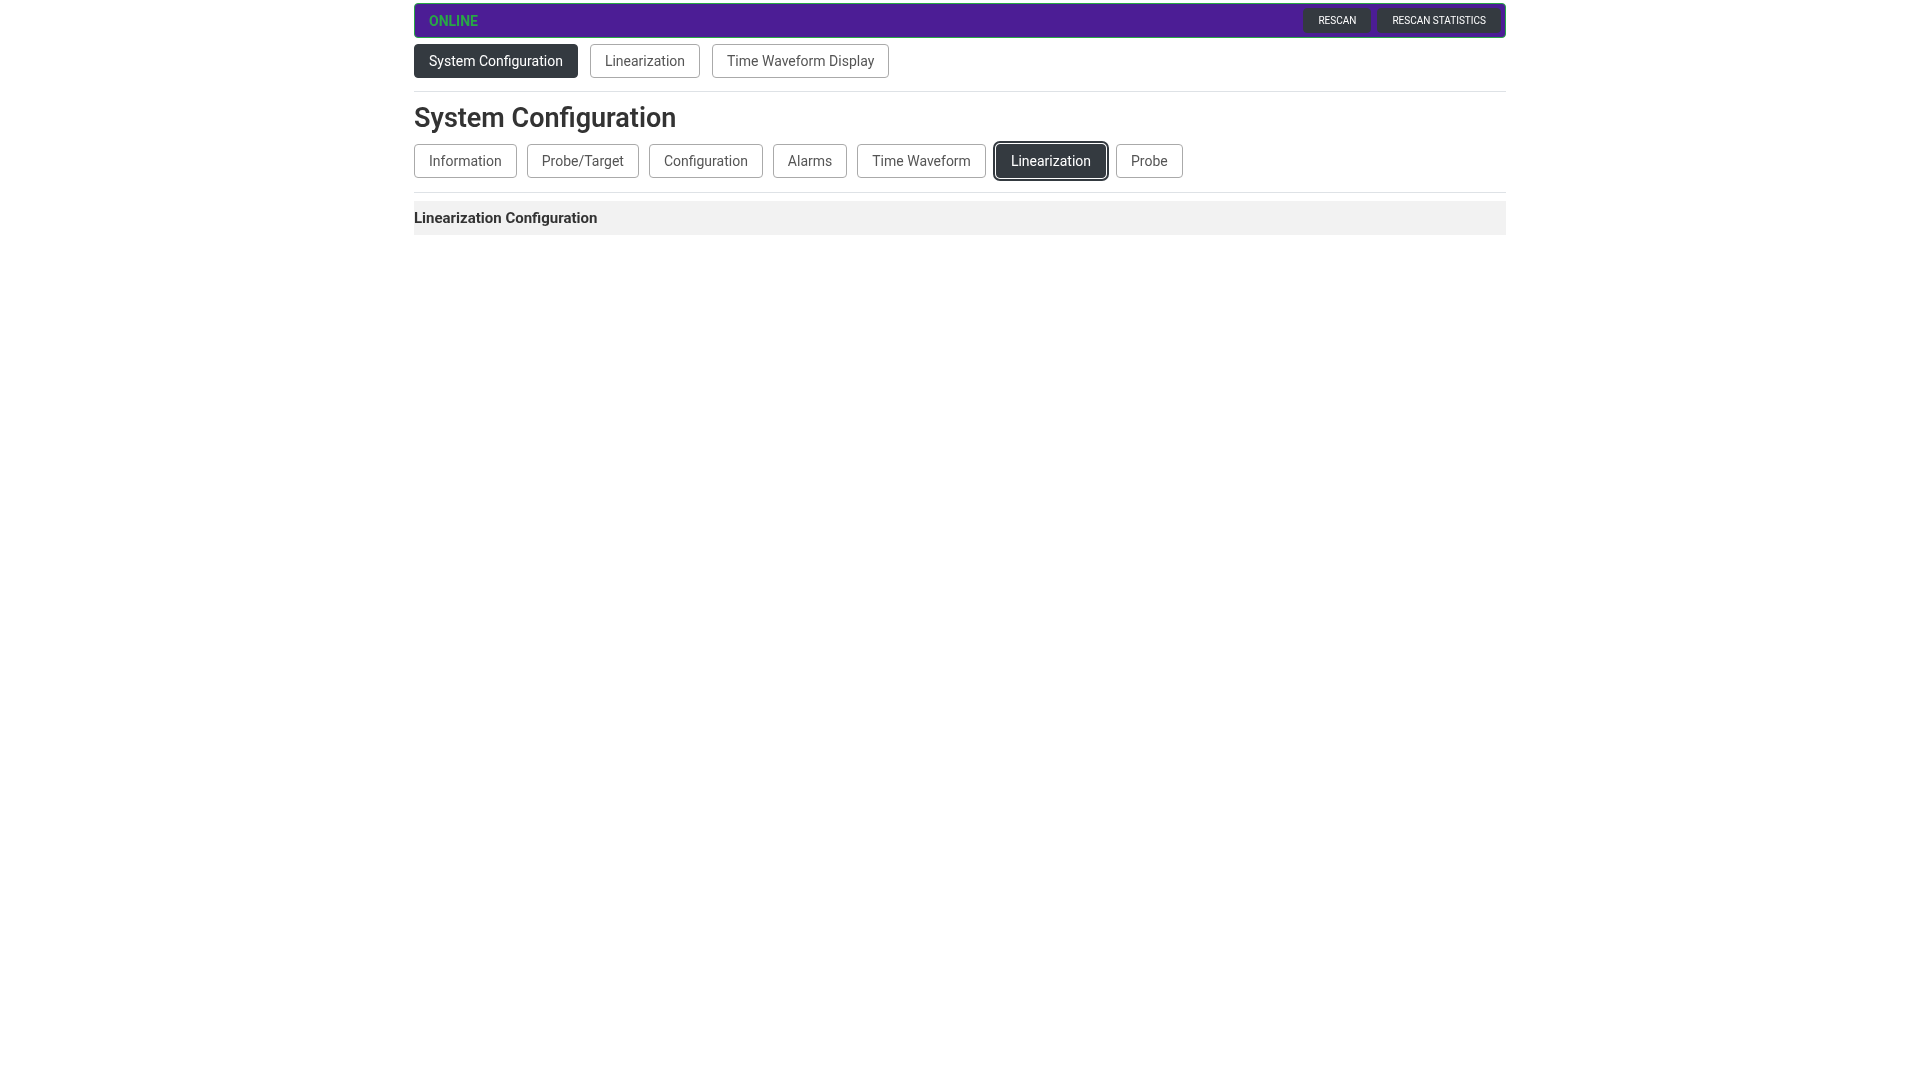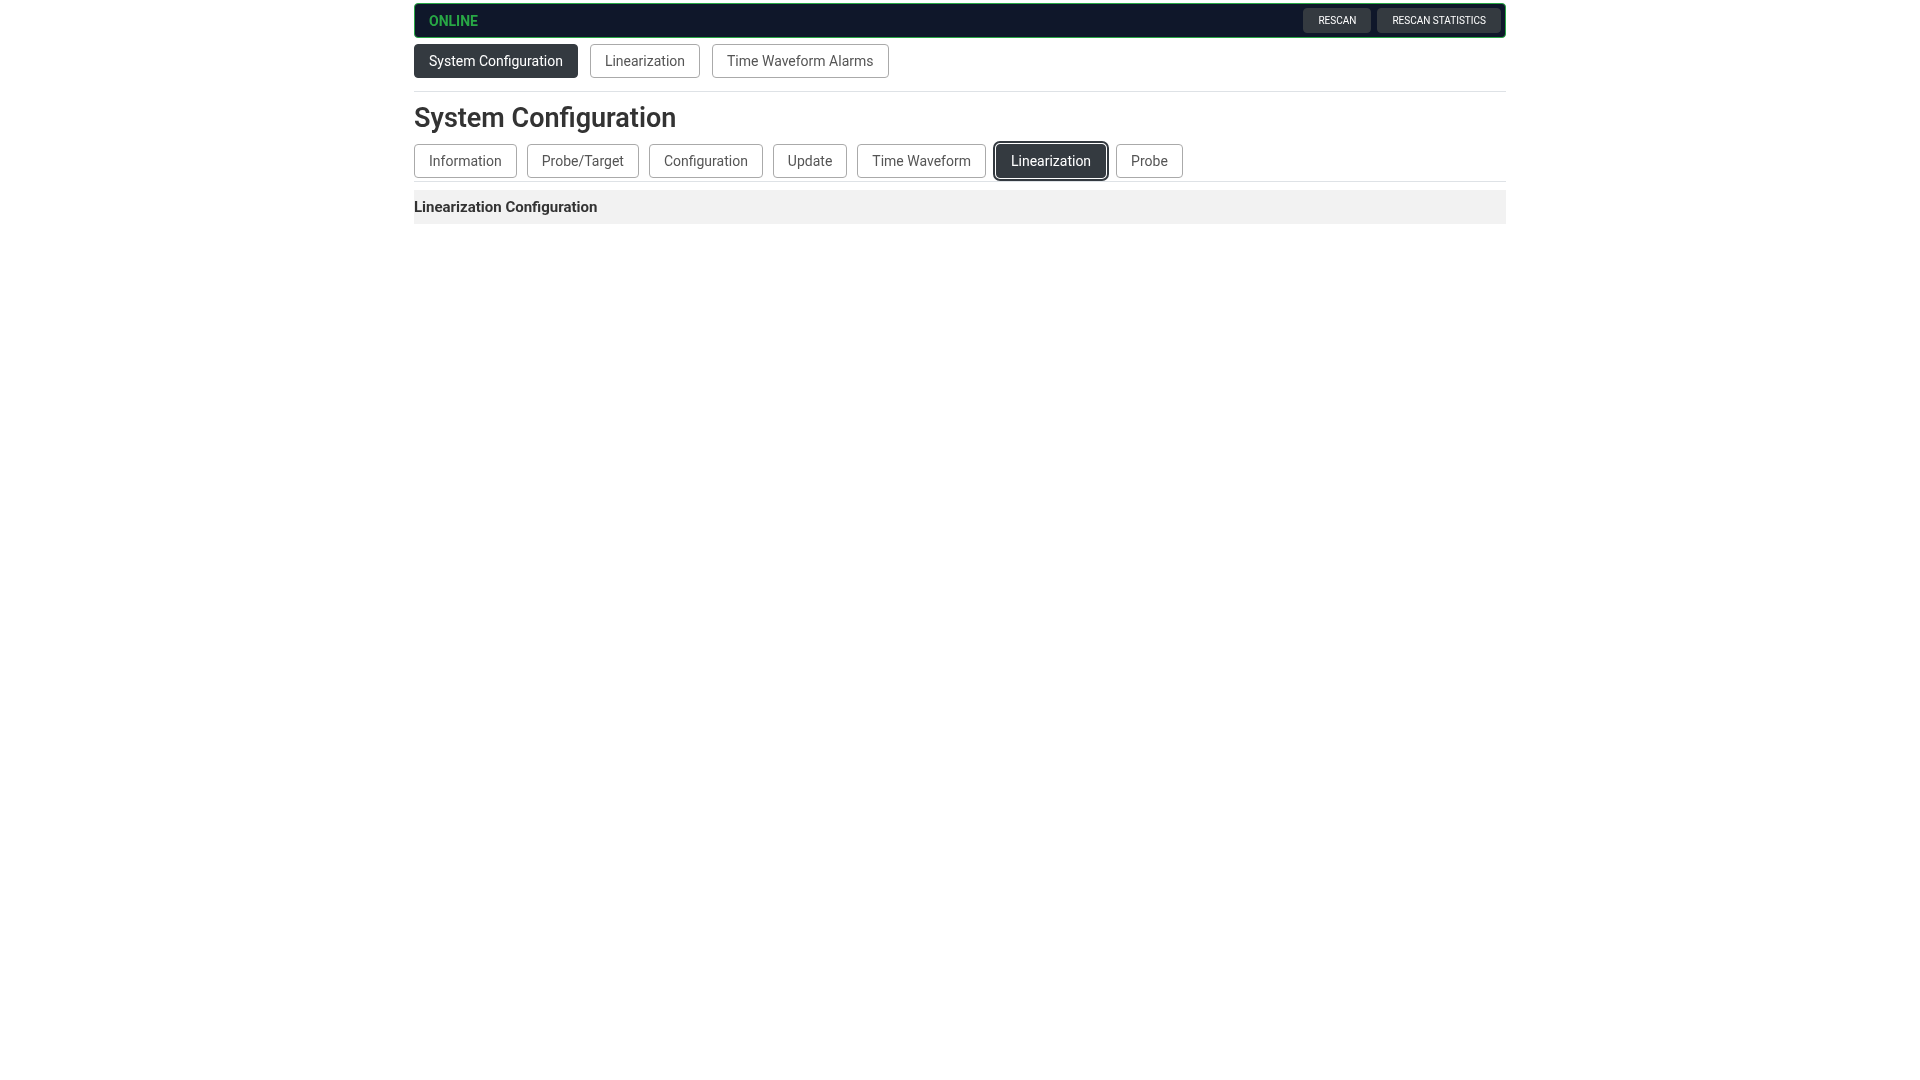--- a/index.html
+++ b/index.html
@@ -18,21 +18,21 @@
       margin: 0 auto;
       padding-top: 3px;
     }
     .status-bar {
       display: flex;
       align-items: center;
       justify-content: space-between;
       border: 1px solid #28a745;
       border-radius: 4px;
       padding: 4px 4px 4px 14px;
-      background: #0f172a;
+      background: #4c1d95;
       margin-bottom: 6px;
     }
     .status-text {
       color: #28a745;
       font-weight: 700;
       font-size: 14px;
     }
     .status-buttons {
       display: flex;
       gap: 6px;
@@ -83,21 +83,21 @@
     .page-title {
       font-size: 27px;
       font-weight: 600;
       color: #333;
       margin-top: 10px;
       margin-bottom: 10px;
     }
     .sub-tabs {
       display: flex;
       gap: 10px;
-      padding-bottom: 3px;
+      padding-bottom: 14px;
       border-bottom: 1px solid #dee2e6;
       margin-bottom: 8px;
     }
     .section-header {
       background: #f2f2f2;
       padding: 8px 0;
       text-align: left;
       font-weight: 700;
       font-size: 15px;
       color: #333;
@@ -117,30 +117,30 @@
     <span class="status-text">ONLINE</span>
     <div class="status-buttons">
       <button class="btn-dark">RESCAN</button>
       <button class="btn-dark">RESCAN STATISTICS</button>
     </div>
   </div>
 
   <div class="main-tabs">
     <button class="btn-outline active">System Configuration</button>
     <button class="btn-outline">Linearization</button>
-    <button class="btn-outline">Time Waveform Alarms</button>
+    <button class="btn-outline">Time Waveform Display</button>
   </div>
 
   <h1 class="page-title">System Configuration</h1>
 
   <div class="sub-tabs">
     <button class="btn-outline">Information</button>
     <button class="btn-outline">Probe/Target</button>
     <button class="btn-outline">Configuration</button>
-    <button class="btn-outline">Update</button>
+    <button class="btn-outline">Alarms</button>
     <button class="btn-outline">Time Waveform</button>
     <button class="btn-dark-double">Linearization</button>
     <button class="btn-outline">Probe</button>
   </div>
 
   <div class="section-header">Linearization Configuration</div>
 
 </div>
 
 </body></html>

